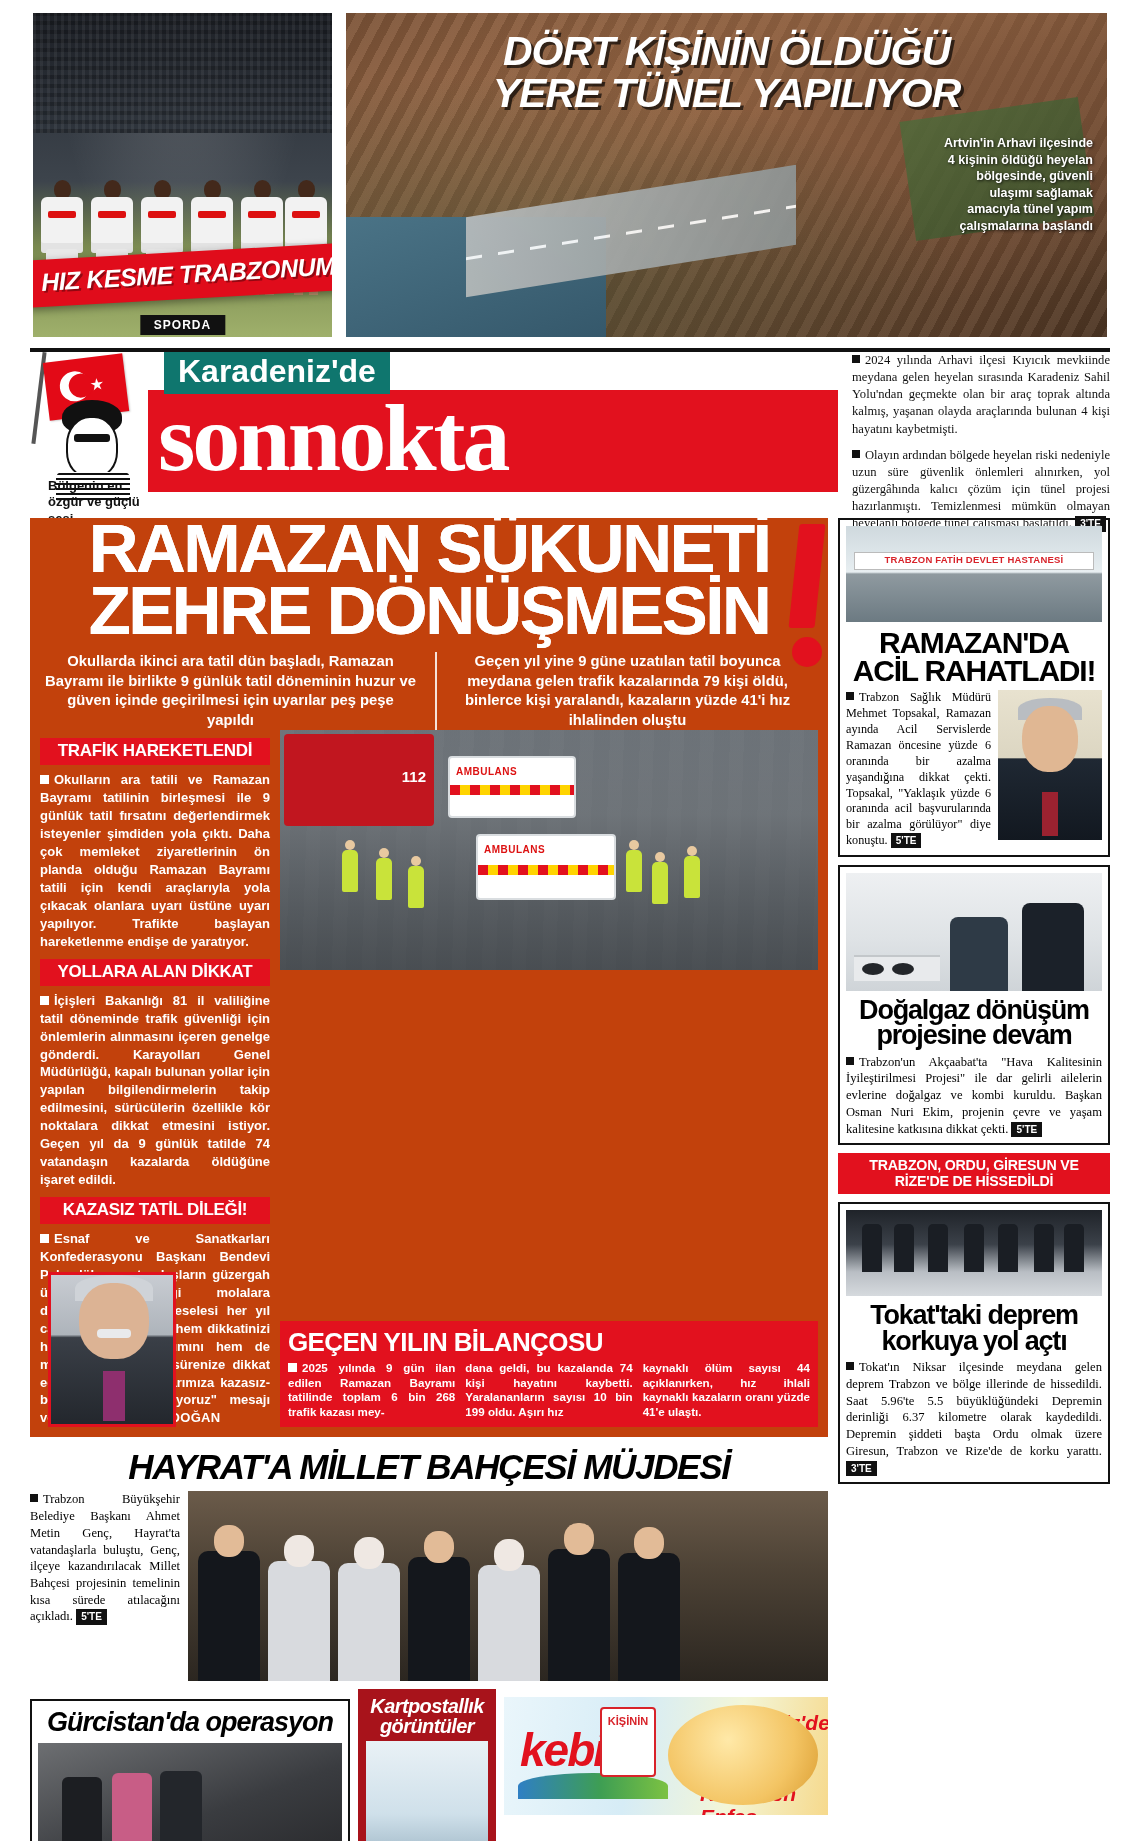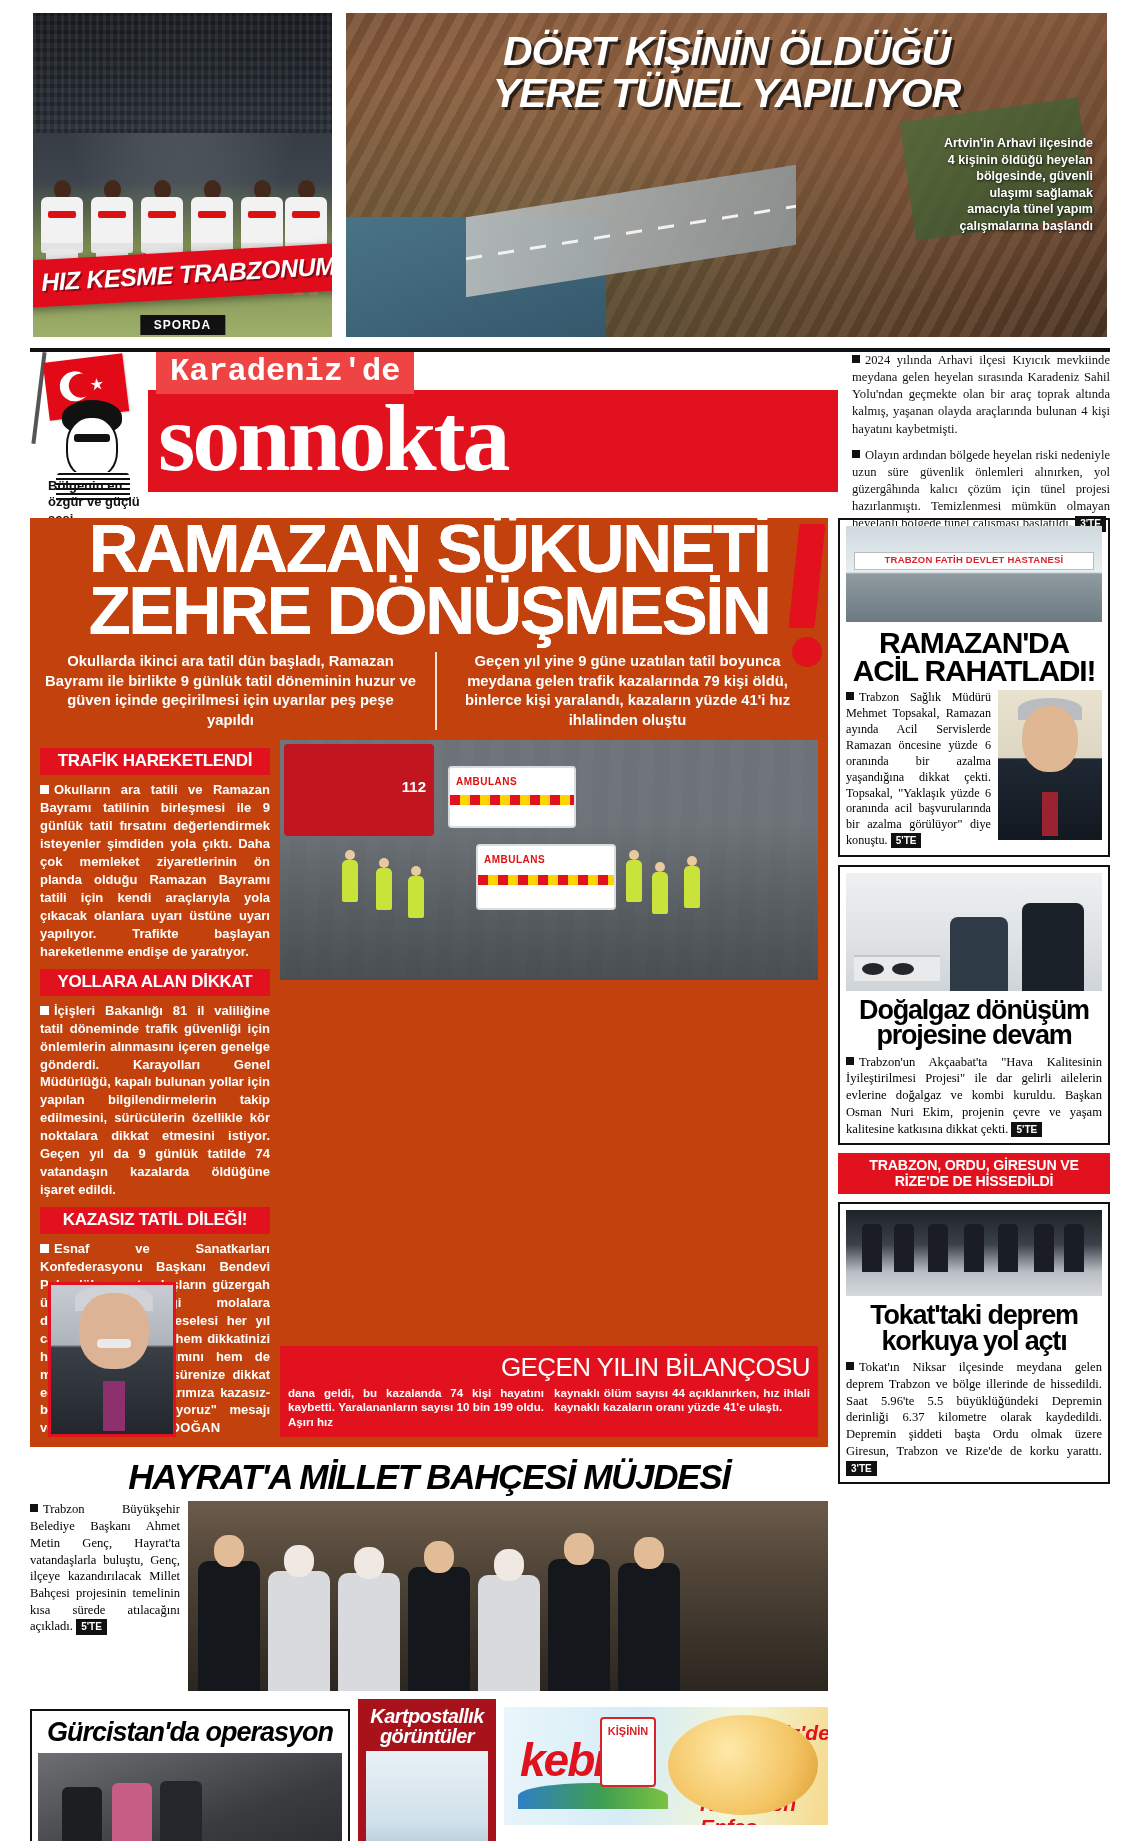--- a/index.html
+++ b/index.html
@@ -74,22 +74,22 @@
   .flag .star{position:absolute; left:44px; top:20px; color:#fff; font-size:16px; line-height:1;}
   .pole { position:absolute; left:7px; top:0; width:4px; height:92px; background:#555; transform:rotate(7deg);}
   .ataturk { position:absolute; left:26px; top:48px; width:74px; height:100px; }
   .ataturk .hair{position:absolute;left:6px;top:0;width:60px;height:34px;background:#111;border-radius:50% 50% 40% 40%;}
   .ataturk .face{position:absolute;left:10px;top:16px;width:52px;height:62px;background:#fff;border:2px solid #111;border-radius:46% 46% 42% 42%;}
   .ataturk .brows{position:absolute;left:18px;top:34px;width:36px;height:8px;background:#111;border-radius:3px;}
   .ataturk .collar{position:absolute;left:0;top:72px;width:74px;height:28px;background:repeating-linear-gradient(0deg,#111 0 2px,#fff 2px 5px);border-radius:6px 6px 0 0;}
   .slogan { position:absolute; left:18px; top:126px; width:104px; font-size:13px; font-weight:800; color:#111; line-height:1.25;}
 
   .logoblock { flex:1; position:relative; }
-  .kdz { display:inline-block; background:#ef4444; color:#fff; font-family:Liberation Mono, monospace;
-     font-weight:700; font-size:32px; padding:1px 14px 4px 14px; margin-left:8px; }
+  .kdz { display:inline-block; background:#0f766e; color:#fff; font-family:Liberation Sans, sans-serif;
+     font-weight:700; font-size:32px; padding:1px 14px 4px 14px; margin-left:16px; }
   .sonnokta { background:#e2111e; color:#fff; font-family:"Liberation Serif", serif; font-weight:700;
      font-size:96px; line-height:.92; letter-spacing:-3px; padding:4px 12px 10px 10px; margin-top:-4px;
      display:block; white-space:nowrap; overflow:hidden;}
   .infobar { display:flex; align-items:center; justify-content:space-between; margin-top:8px; padding:0 18px 0 6px;
      font-family:"Liberation Serif", serif; font-size:15.5px; color:#111; font-weight:600;}
   .infobar .web { font-family:"Liberation Sans", sans-serif; font-weight:800; font-size:14.5px;}
 
   .topright { width:272px; padding-left:14px; font-family:"Liberation Serif", serif; font-size:12.6px;
      line-height:1.36; color:#111; text-align:justify;}
   .topright p { margin-bottom:9px;}
@@ -110,21 +110,21 @@
   .megahead .l2 { display:block; }
   .bang { position:absolute; right:6px; top:6px; z-index:3; }
   .bang .bar { width:26px; height:104px; background:#e2111e; transform: skewX(-6deg); border-radius:3px;}
   .bang .dot { width:30px; height:30px; border-radius:50%; background:#e2111e; margin-top:9px; margin-left:-2px;}
 
   .deck { display:flex; gap:14px; margin-top:10px; color:#fff; font-weight:800; font-size:14.8px;
      line-height:1.32; text-align:center;}
   .deck div { flex:1; padding:0 4px; }
   .deck div + div { border-left: 2px solid rgba(255,255,255,.85); }
 
-  .lowergrid { display:flex; gap:10px; margin-top:10px; }
+  .lowergrid { display:flex; gap:10px; }
   .storycol { width:230px; }
   .redhead { background:#e2111e; color:#fff; font-weight:900; font-size:17px; text-align:center;
      padding:3px 6px 4px; margin:8px 0 6px 0; letter-spacing:-.3px;}
   .storycol p { color:#fff; font-size:13px; line-height:1.38; text-align:justify; font-weight:700; }
   .byline { font-weight:900; letter-spacing:.3px; }
   .wsq { display:inline-block; width:9px; height:9px; background:#fff; margin-right:5px; vertical-align:0px;}
 
   .photocol { flex:1; position:relative; }
   .crashphoto { width:100%; height:240px; position:relative; overflow:hidden;
      background: linear-gradient(180deg,#7e858c 0%, #9aa1a7 35%, #6f767c 100%);}
@@ -133,21 +133,21 @@
      repeating-linear-gradient(92deg, rgba(255,255,255,.05) 0 14px, transparent 14px 30px);}
   .amb { position:absolute; background:#fff; border:2px solid #d9dde0; border-radius:4px;}
   .amb .stripe{position:absolute;left:0;right:0;top:46%;height:10px;background:repeating-linear-gradient(90deg,#e2111e 0 10px,#ffd400 10px 20px);}
   .amb .txt{position:absolute;left:6px;top:8px;font-size:10px;font-weight:900;color:#d11;letter-spacing:.5px;}
   .medic { position:absolute; width:16px; height:42px; background:#c9e33a; border-radius:5px 5px 2px 2px;}
   .medic:after{content:"";position:absolute;left:3px;top:-10px;width:10px;height:10px;border-radius:50%;background:#e8c9a0;}
   .fire { position:absolute; left:4px; top:4px; width:150px; height:92px; background:#c1161f; border-radius:4px;}
   .fire:after{content:"112";position:absolute;right:8px;top:34px;color:#fff;font-weight:900;font-size:15px;}
 
   .balance { position:absolute; left:0; right:0; bottom:0; background:#e2111e; padding:6px 8px 8px; }
-  .balance h3 { color:#fff; text-align:right; font-weight:400; font-size:26px; letter-spacing:-.6px; margin-bottom:3px;}
+  .balance h3 { color:#fff; text-align:left; font-weight:700; font-size:26px; letter-spacing:-.6px; margin-bottom:3px;}
   .balance .cols { display:flex; gap:10px; }
   .balance .cols p { flex:1; color:#fff; font-size:11.6px; line-height:1.26; text-align:justify; font-weight:700;}
   .portrait { position:absolute; left:-232px; bottom:0; width:128px; height:155px; border:3px solid #e2111e;
      background: linear-gradient(180deg,#c8ccd2 0%, #aeb4bb 40%, #3a3f47 42%, #23272d 100%); }
   .portrait .face{position:absolute;left:28px;top:8px;width:70px;height:76px;background:#dcb394;border-radius:45%;}
   .portrait .hair{position:absolute;left:24px;top:0px;width:78px;height:26px;background:#cfd3d8;border-radius:50% 50% 0 0;}
   .portrait .mous{position:absolute;left:46px;top:54px;width:34px;height:9px;background:#e9eaec;border-radius:4px;}
   .portrait .tie{position:absolute;left:52px;top:96px;width:22px;height:50px;background:#8e2f6e;}
 
   
@@ -367,20 +367,21 @@
 
             <div class="balance">
               <div class="portrait">
                 <div class="hair"></div>
                   <div class="face"></div>
                   <div class="mous"></div>
                   <div class="tie"></div>
               </div>
               <h3>GEÇEN YILIN BİLANÇOSU</h3>
               <div class="cols">
+                <p><span class="wsq"></span><span>2025 yılında 9 gün ilan edilen Ramazan Bayramı tatilinde toplam 6 bin 268 trafik kazası mey-</span></p>
                 <p>dana geldi, bu kazalanda 74 kişi hayatını kaybetti. Yaralananların sayısı 10 bin 199 oldu. Aşırı hız</p>
                 <p>kaynaklı ölüm sayısı 44 açıklanırken, hız ihlali kaynaklı kazaların oranı yüzde 41'e ulaştı.</p>
               </div>
             </div>
           </div>
 
         </div>
       </div>
 
       <div class="hayrat">

